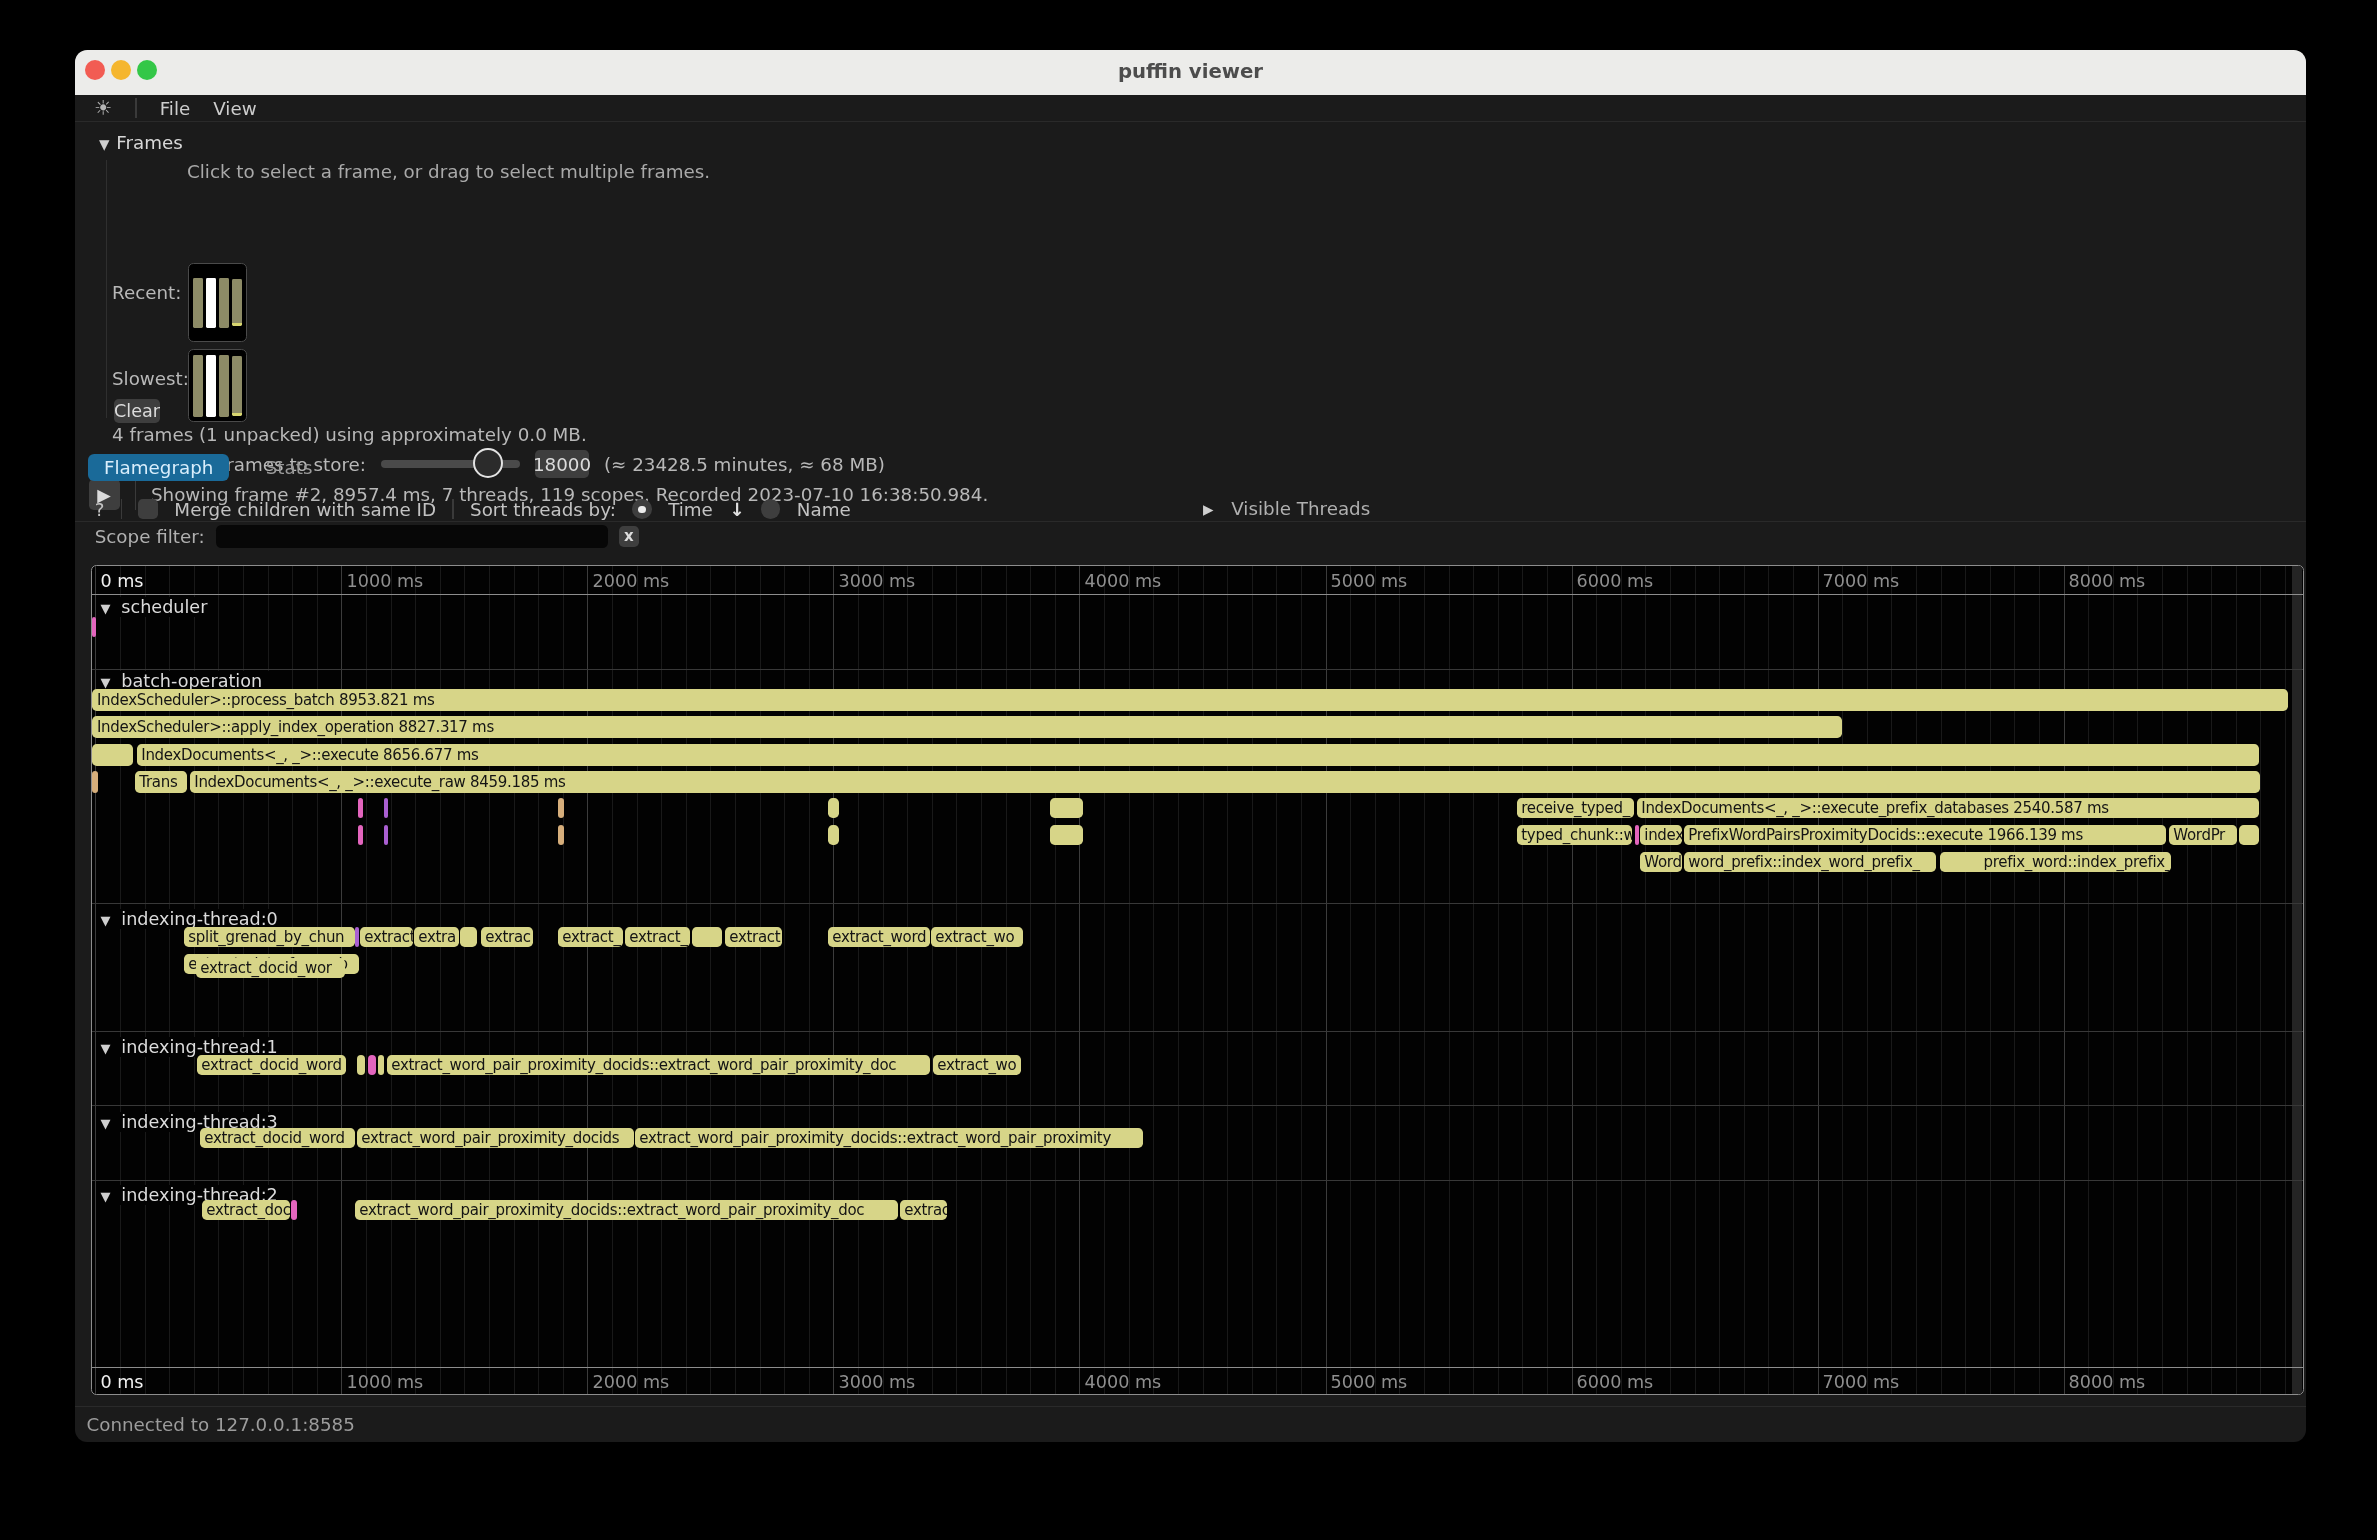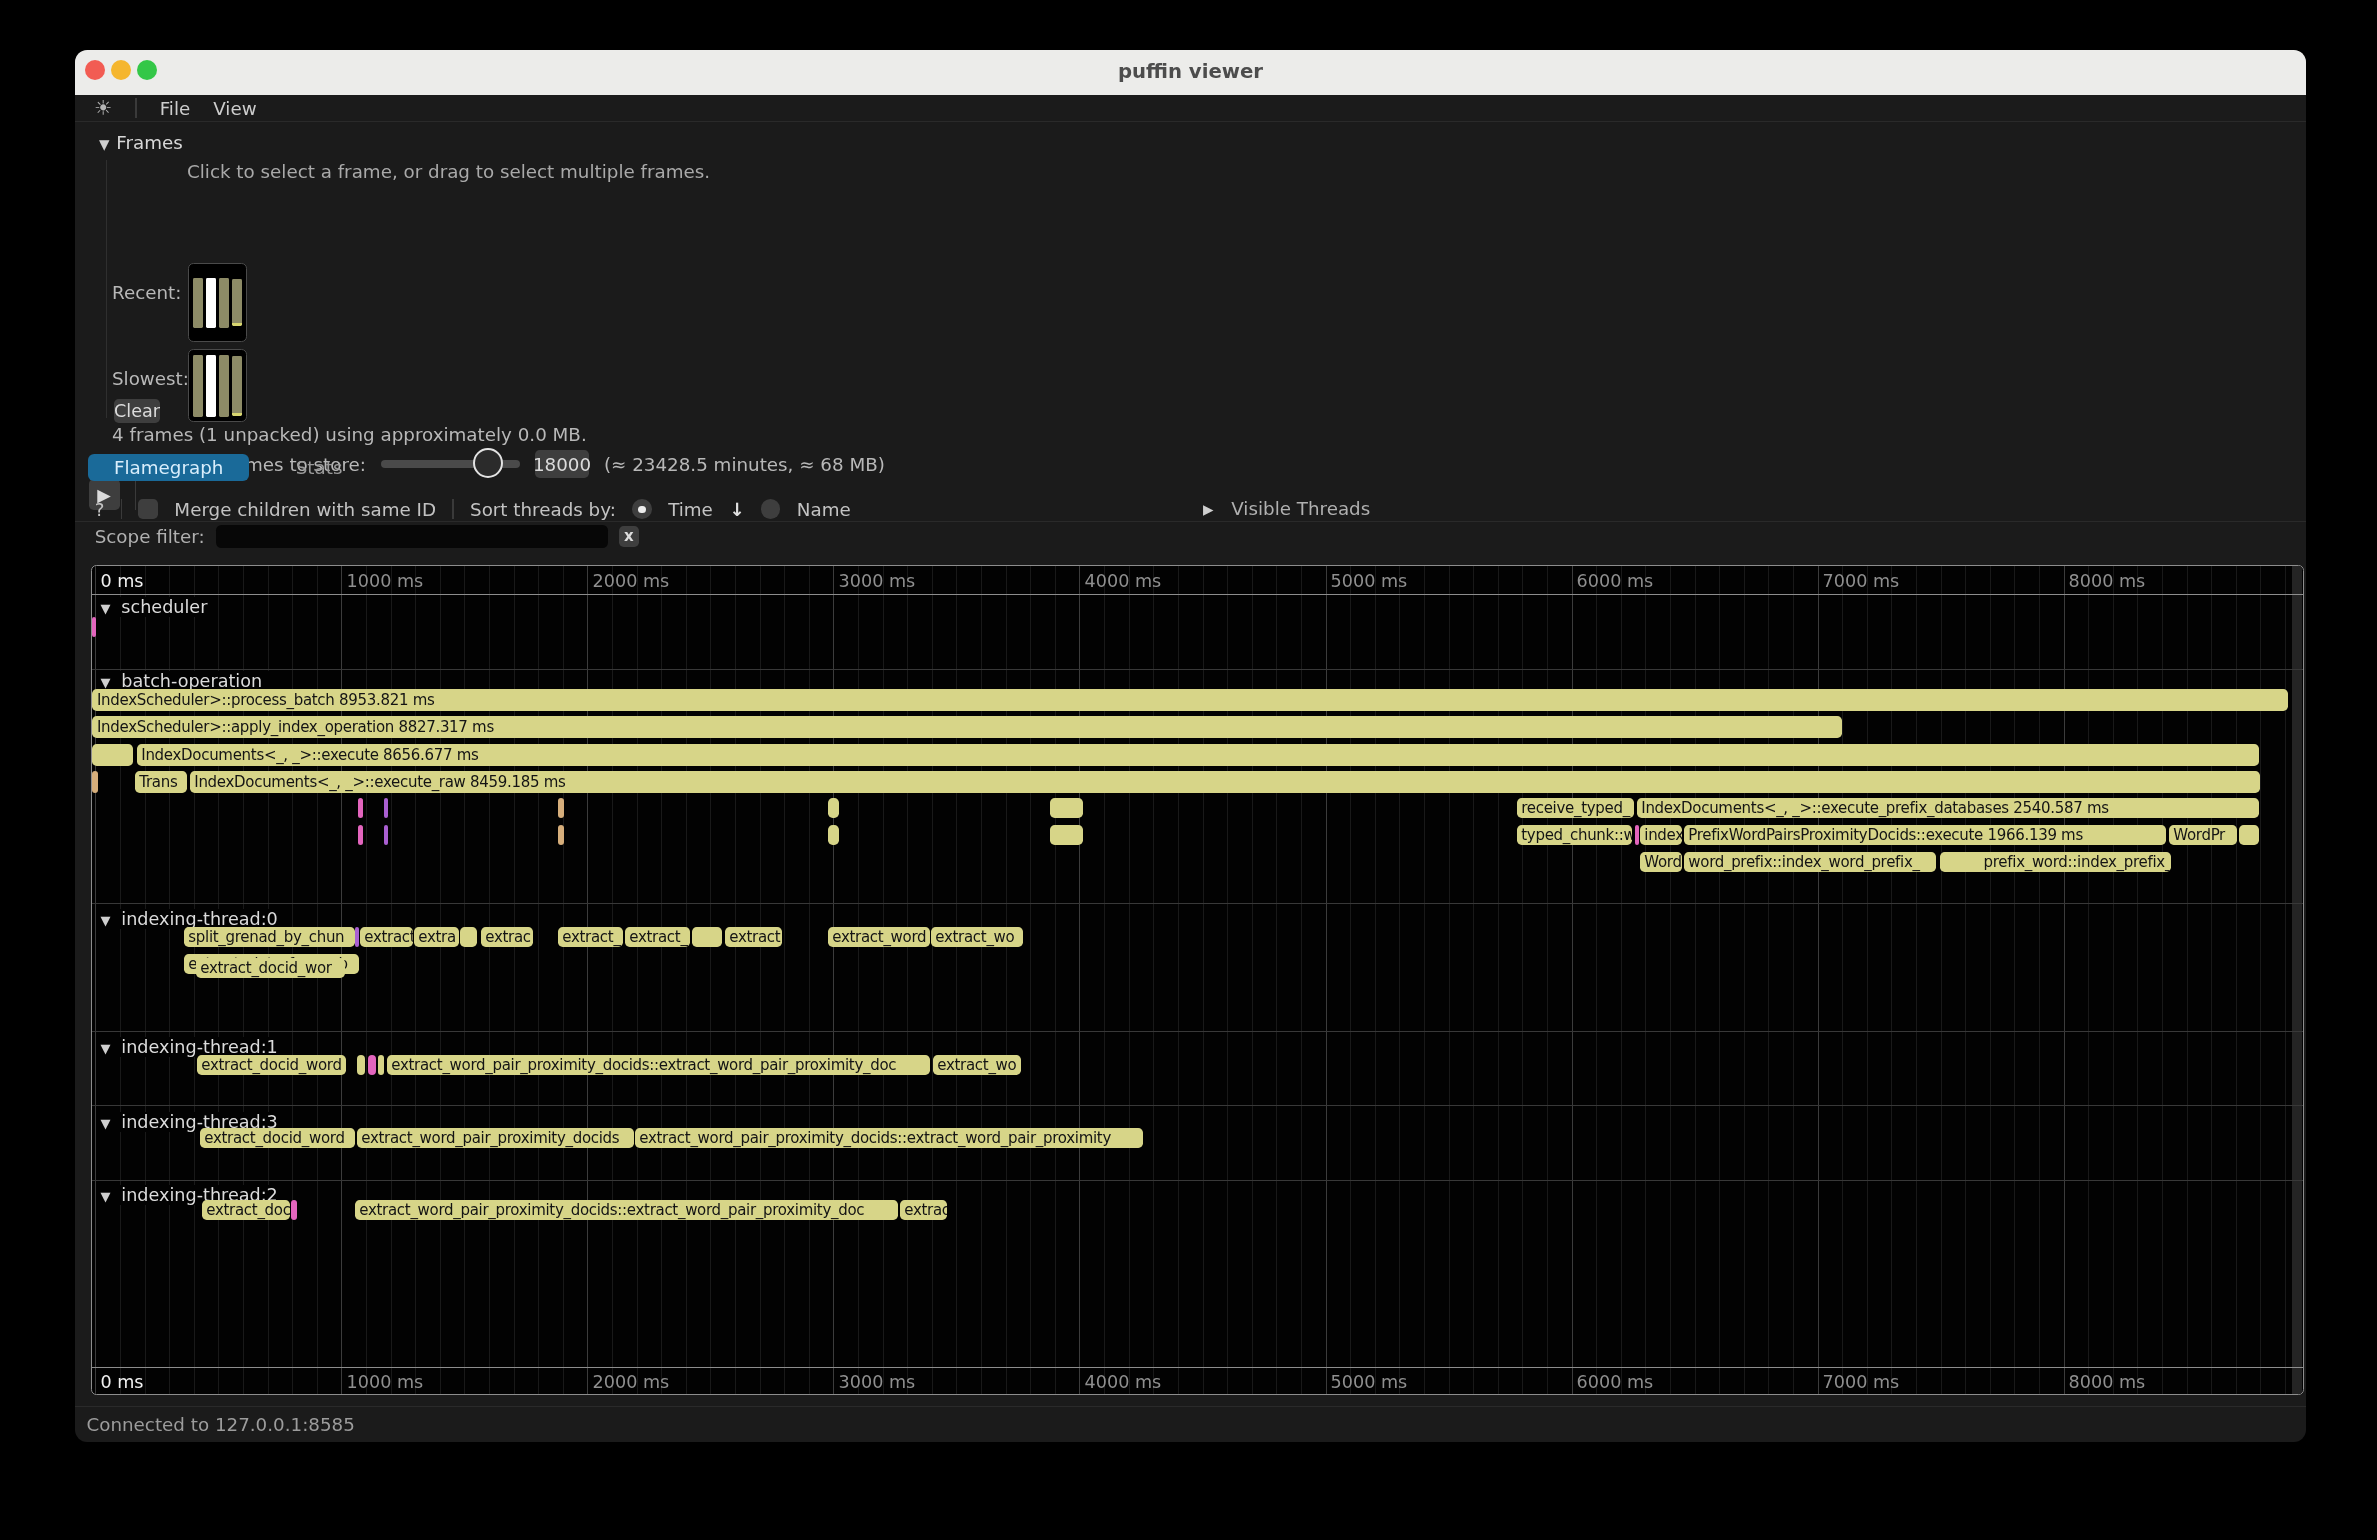--- a/index.html
+++ b/index.html
@@ -38,21 +38,21 @@
   .maxrow { position:absolute; left:37px; top:327px; display:flex; align-items:center; gap:15px; height:30px; }
   .slider { position:relative; width:139px; height:8.1px; background:#4a4a4a; border-radius:4.1px; }
   .knob { position:absolute; left:92px; top:-11.5px; width:30px; height:30px; border-radius:50%;
           background:#2b2b2b; border:2.7px solid #e3e3e3; }
   .valbox { width:54px; height:28.5px; font-size:18.3px; }
   .playrow { position:absolute; left:13.6px; top:356px; display:flex; align-items:center; gap:15px; height:33px; }
   .play-btn { width:31px; height:31px; font-size:17.6px; }
   .sep { position:absolute; left:0; width:100%; height:1.4px; background:#2a2a2a; }
   
   .tabs { position:absolute; left:13px; top:404px; display:flex; align-items:center; gap:20.4px; }
-  .tab { height:27px; display:flex; align-items:center; padding:0 26px; border-radius:6.1px;
+  .tab { height:27px; display:flex; align-items:center; padding:0 16px; border-radius:6.1px;
          font-size:18.3px; color:#9b9b9b;text-align:right; }
   .tab.active { background:#1a6a99; color:#d9eefc; }
   
   .controls { position:absolute; left:19.7px; top:445px; height:28.5px; display:flex; align-items:center;
               gap:16.3px; font-size:18.3px; color:#c3c3c3; }
   .checkbox { width:19.7px; height:19.7px; background:#3e3e3e; border-radius:4.7px; }
   .radio { width:19.7px; height:19.7px; background:#3e3e3e; border-radius:50%; position:relative; }
   .radio.sel::after { content:""; position:absolute; left:6.1px; top:6.1px; width:7.5px; height:7.5px;
                       border-radius:50%; background:#ececec; }
   .arrow-down { color:#e0e0e0; font-weight:bold; }
@@ -136,20 +136,21 @@
       <span class="slider">
           <span class="knob"></span>
         </span>
       <span class="btn valbox">18000</span>
       <span>(≈ 23428.5 minutes, ≈ 68 MB)</span>
     </div>
 
     <div class="playrow">
       <span class="btn play-btn">▶</span>
       <span class="vdiv" style="height:30px"></span>
+      <span>Showing frame #2, 8957.4 ms, 7 threads, 119 scopes. Recorded 2023-07-10 16:38:50.984.</span>
     </div>
   </div>
 
   <div class="sep" style="top:471px"></div>
 
   <div class="tabs">
     <div class="tab active">Flamegraph</div>
     <div class="tab">Stats</div>
   </div>
 

